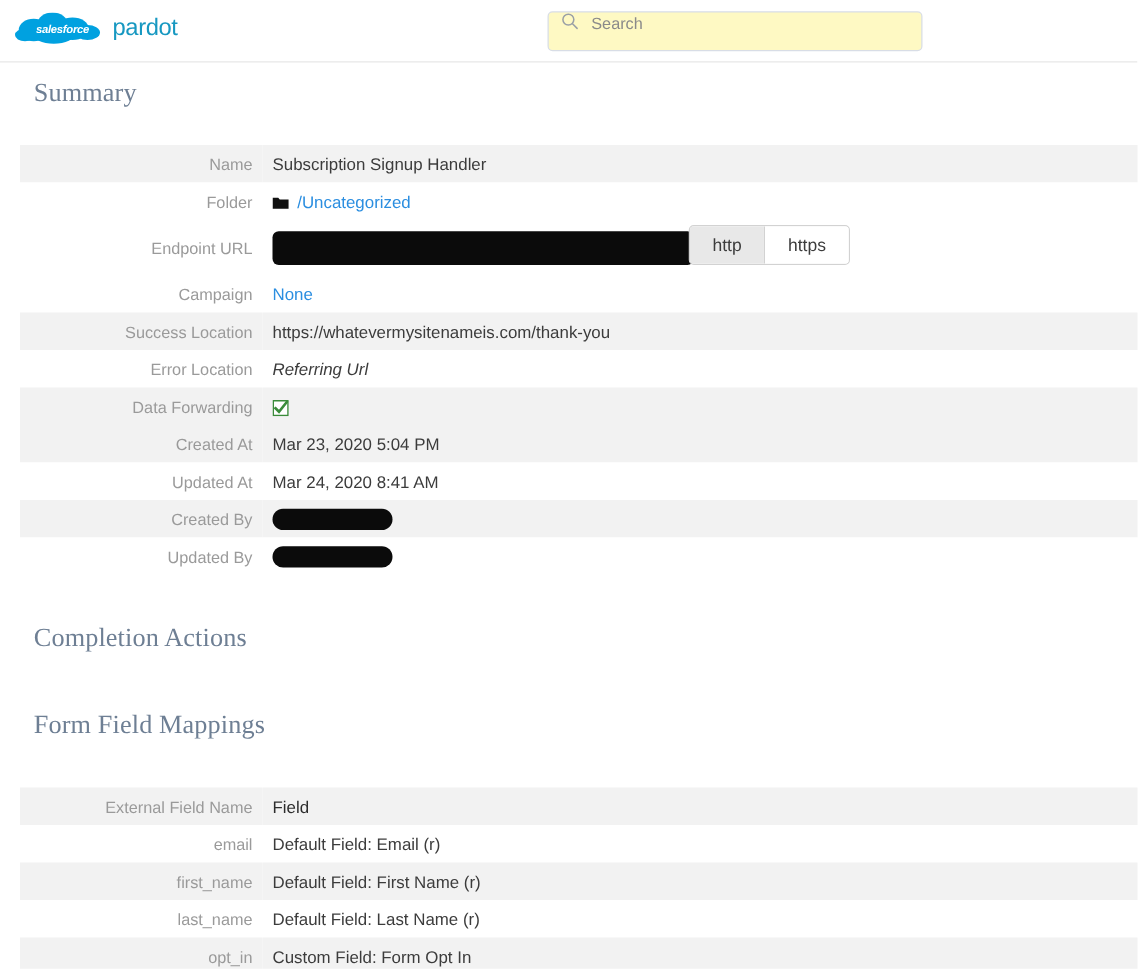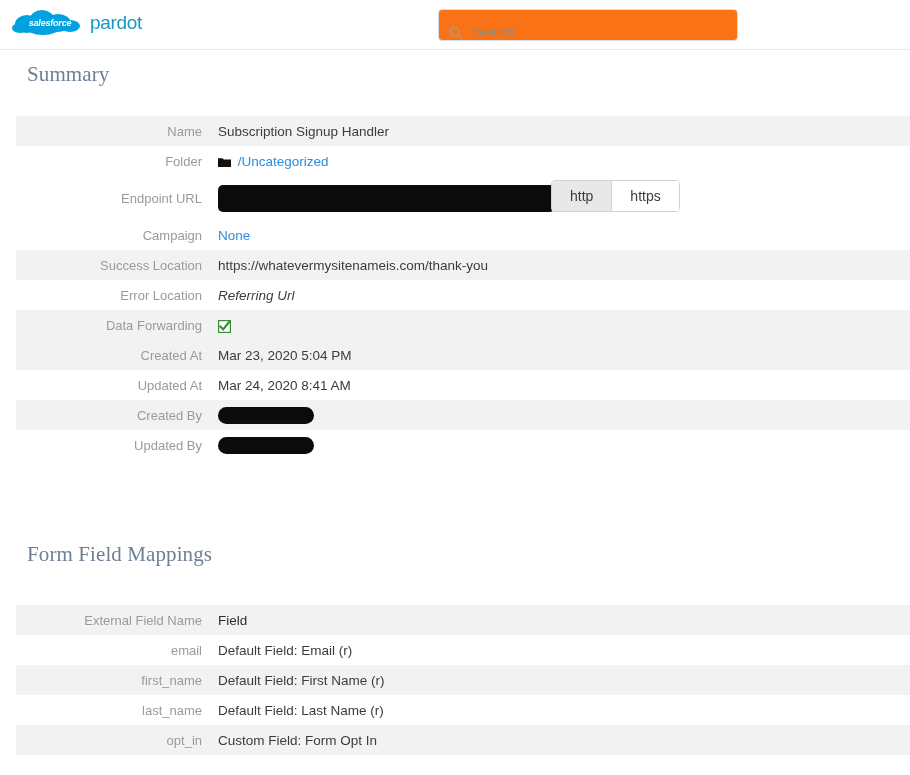--- a/index.html
+++ b/index.html
@@ -47,23 +47,23 @@
     font-size: 19px;
     letter-spacing: -0.3px;
   }
 
   .search-wrap {
     position: absolute;
     left: 438px; top: 9px;
     width: 300px; height: 32px;
     border: 1px solid #d8dde6;
     border-radius: 4px;
-    background: #f97316;
+    background: #fef9c3;
     display: flex;
-    align-items: flex-end;
+    align-items: flex-start;
     padding: 0 10px;
   }
   .search-icon { width: 14px; height: 14px; flex: 0 0 auto; margin-right: 8px; }
   .search-input {
     border: none; outline: none;
     font-family: "Liberation Sans", sans-serif;
     font-size: 13px;
     color: #4a4a4a;
     width: 100%;
     background: transparent;
@@ -280,20 +280,21 @@
         <td class="lbl">Updated By</td>
         <td class="val">
           <span class="redact name"></span>
         </td>
       </tr>
 
     </tbody>
   </table>
 
   <div class="gap-lg"></div>
+  <h2 class="section-title">Completion Actions</h2>
   <div class="gap-lg"></div>
 
   <div class="gap-lg"></div>
   <h2 class="section-title">Form Field Mappings</h2>
   <div class="gap-lg"></div>
 
   <table class="data-table">
     <tbody>
       <tr class="striped">
         <td class="lbl">External Field Name</td>

